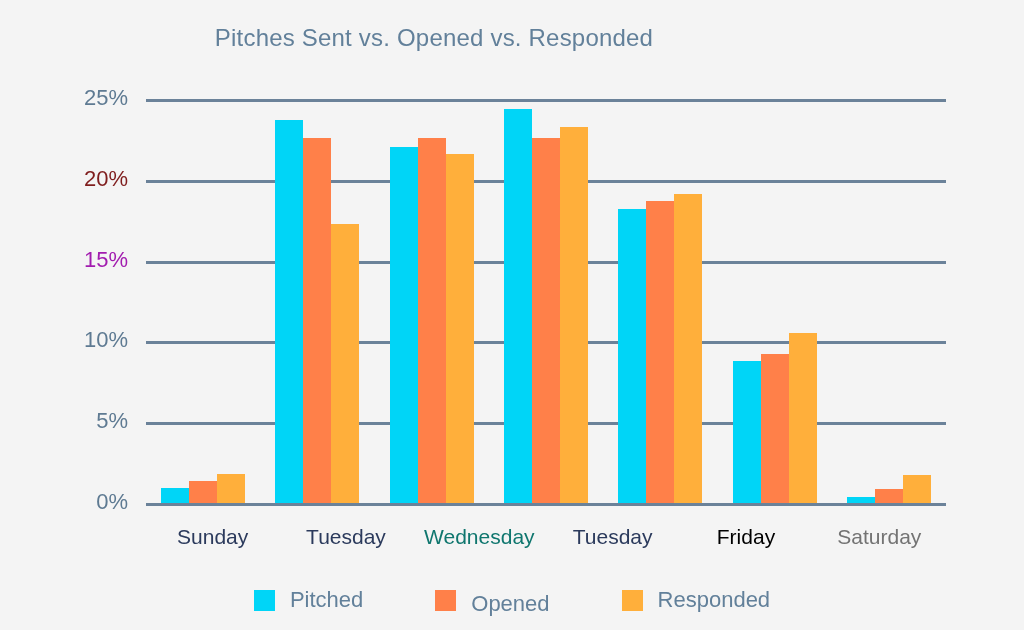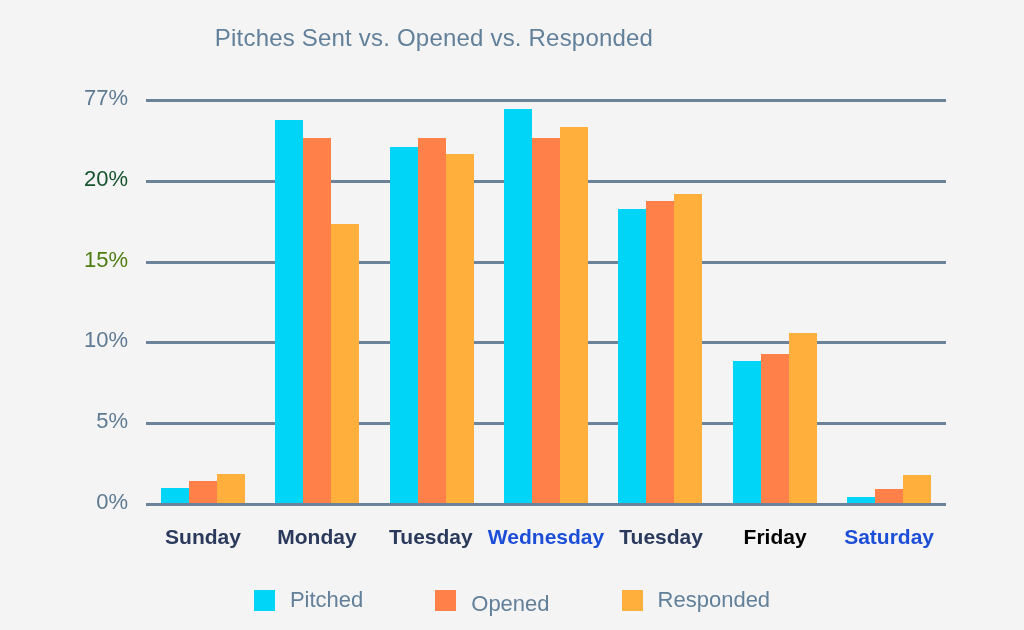--- a/index.html
+++ b/index.html
@@ -95,21 +95,21 @@
     position: absolute;
     left: 146px;
     top: 525px;
     width: 800px;
     display: flex;
   }
   .xlabel {
     flex: 1 1 0;
     text-align: center;
     font-size: 21px;
-    font-weight: bold;
+    font-weight: normal;
     color: #2b3a5c;
     white-space: nowrap;
   }
 
   
   .legend {
     position: absolute;
     left: 0;
     top: 583px;
     width: 1024px;
@@ -134,23 +134,23 @@
   }
 </style>
 </head>
 <body>
 
 <div id="chart-root">
 
   <div class="chart-title">Pitches Sent vs. Opened vs. Responded</div>
 
   <div class="ylabels">
-      <div class="ytick-label" style="top: -14px; color: rgb(94, 122, 146);">77%</div>
-      <div class="ytick-label" style="top: 66.8px; color: #14532d;">20%</div>
-      <div class="ytick-label" style="top: 147.6px; color: #4d7c0f;">15%</div>
+      <div class="ytick-label" style="top: -14px; color: rgb(94, 122, 146);">25%</div>
+      <div class="ytick-label" style="top: 66.8px; color: #7f1d1d;">20%</div>
+      <div class="ytick-label" style="top: 147.6px; color: #a21caf;">15%</div>
       <div class="ytick-label" style="top: 228.4px; color: rgb(94, 122, 146);">10%</div>
       <div class="ytick-label" style="top: 309.2px; color: rgb(94, 122, 146);">5%</div>
       <div class="ytick-label" style="top: 390px; color: rgb(94, 122, 146);">0%</div>
     </div>
 
   <div class="plot">
       <div class="gridline" style="top: 0px; background: rgb(107, 130, 153);"></div>
       <div class="gridline" style="top: 80.8px; background: rgb(107, 130, 153);"></div>
       <div class="gridline" style="top: 161.6px; background: rgb(107, 130, 153);"></div>
       <div class="gridline" style="top: 242.4px; background: rgb(107, 130, 153);"></div>
@@ -191,26 +191,25 @@
       </div>
       <div class="bar-group">
         <div class="bar" title="Pitched Saturday: 0.35%" style="height: 5.656px; background: rgb(0, 213, 247);"></div>
         <div class="bar" title="Opened Saturday: 0.85%" style="height: 13.736px; background: rgb(255, 128, 73);"></div>
         <div class="bar" title="Responded Saturday: 1.75%" style="height: 28.28px; background: rgb(255, 175, 59);"></div>
       </div>
     </div>
 
   <div class="xlabels">
       <div class="xlabel" style="color: rgb(43, 58, 92);">Sunday</div>
-      <div class="xlabel" style="color: rgb(43, 58, 92);">Monday</div>
       <div class="xlabel" style="color: rgb(43, 58, 92);">Tuesday</div>
-      <div class="xlabel" style="color: #1d4ed8;">Wednesday</div>
+      <div class="xlabel" style="color: #0f766e;">Wednesday</div>
       <div class="xlabel" style="color: rgb(43, 58, 92);">Tuesday</div>
       <div class="xlabel" style="color: #000000;">Friday</div>
-      <div class="xlabel" style="color: #1d4ed8;">Saturday</div>
+      <div class="xlabel" style="color: #737373;">Saturday</div>
     </div>
 
   <div class="legend">
       <div class="legend-item">
         <span class="legend-swatch" style="background: rgb(0, 213, 247);"></span>
         <span class="legend-text" style="color: rgb(98, 128, 154);">Pitched</span>
       </div>
       <div class="legend-item">
         <span class="legend-swatch" style="background: rgb(255, 128, 73);"></span>
         <span class="legend-text" style="color: rgb(98, 128, 154); margin-top: 8px;">Opened</span>

